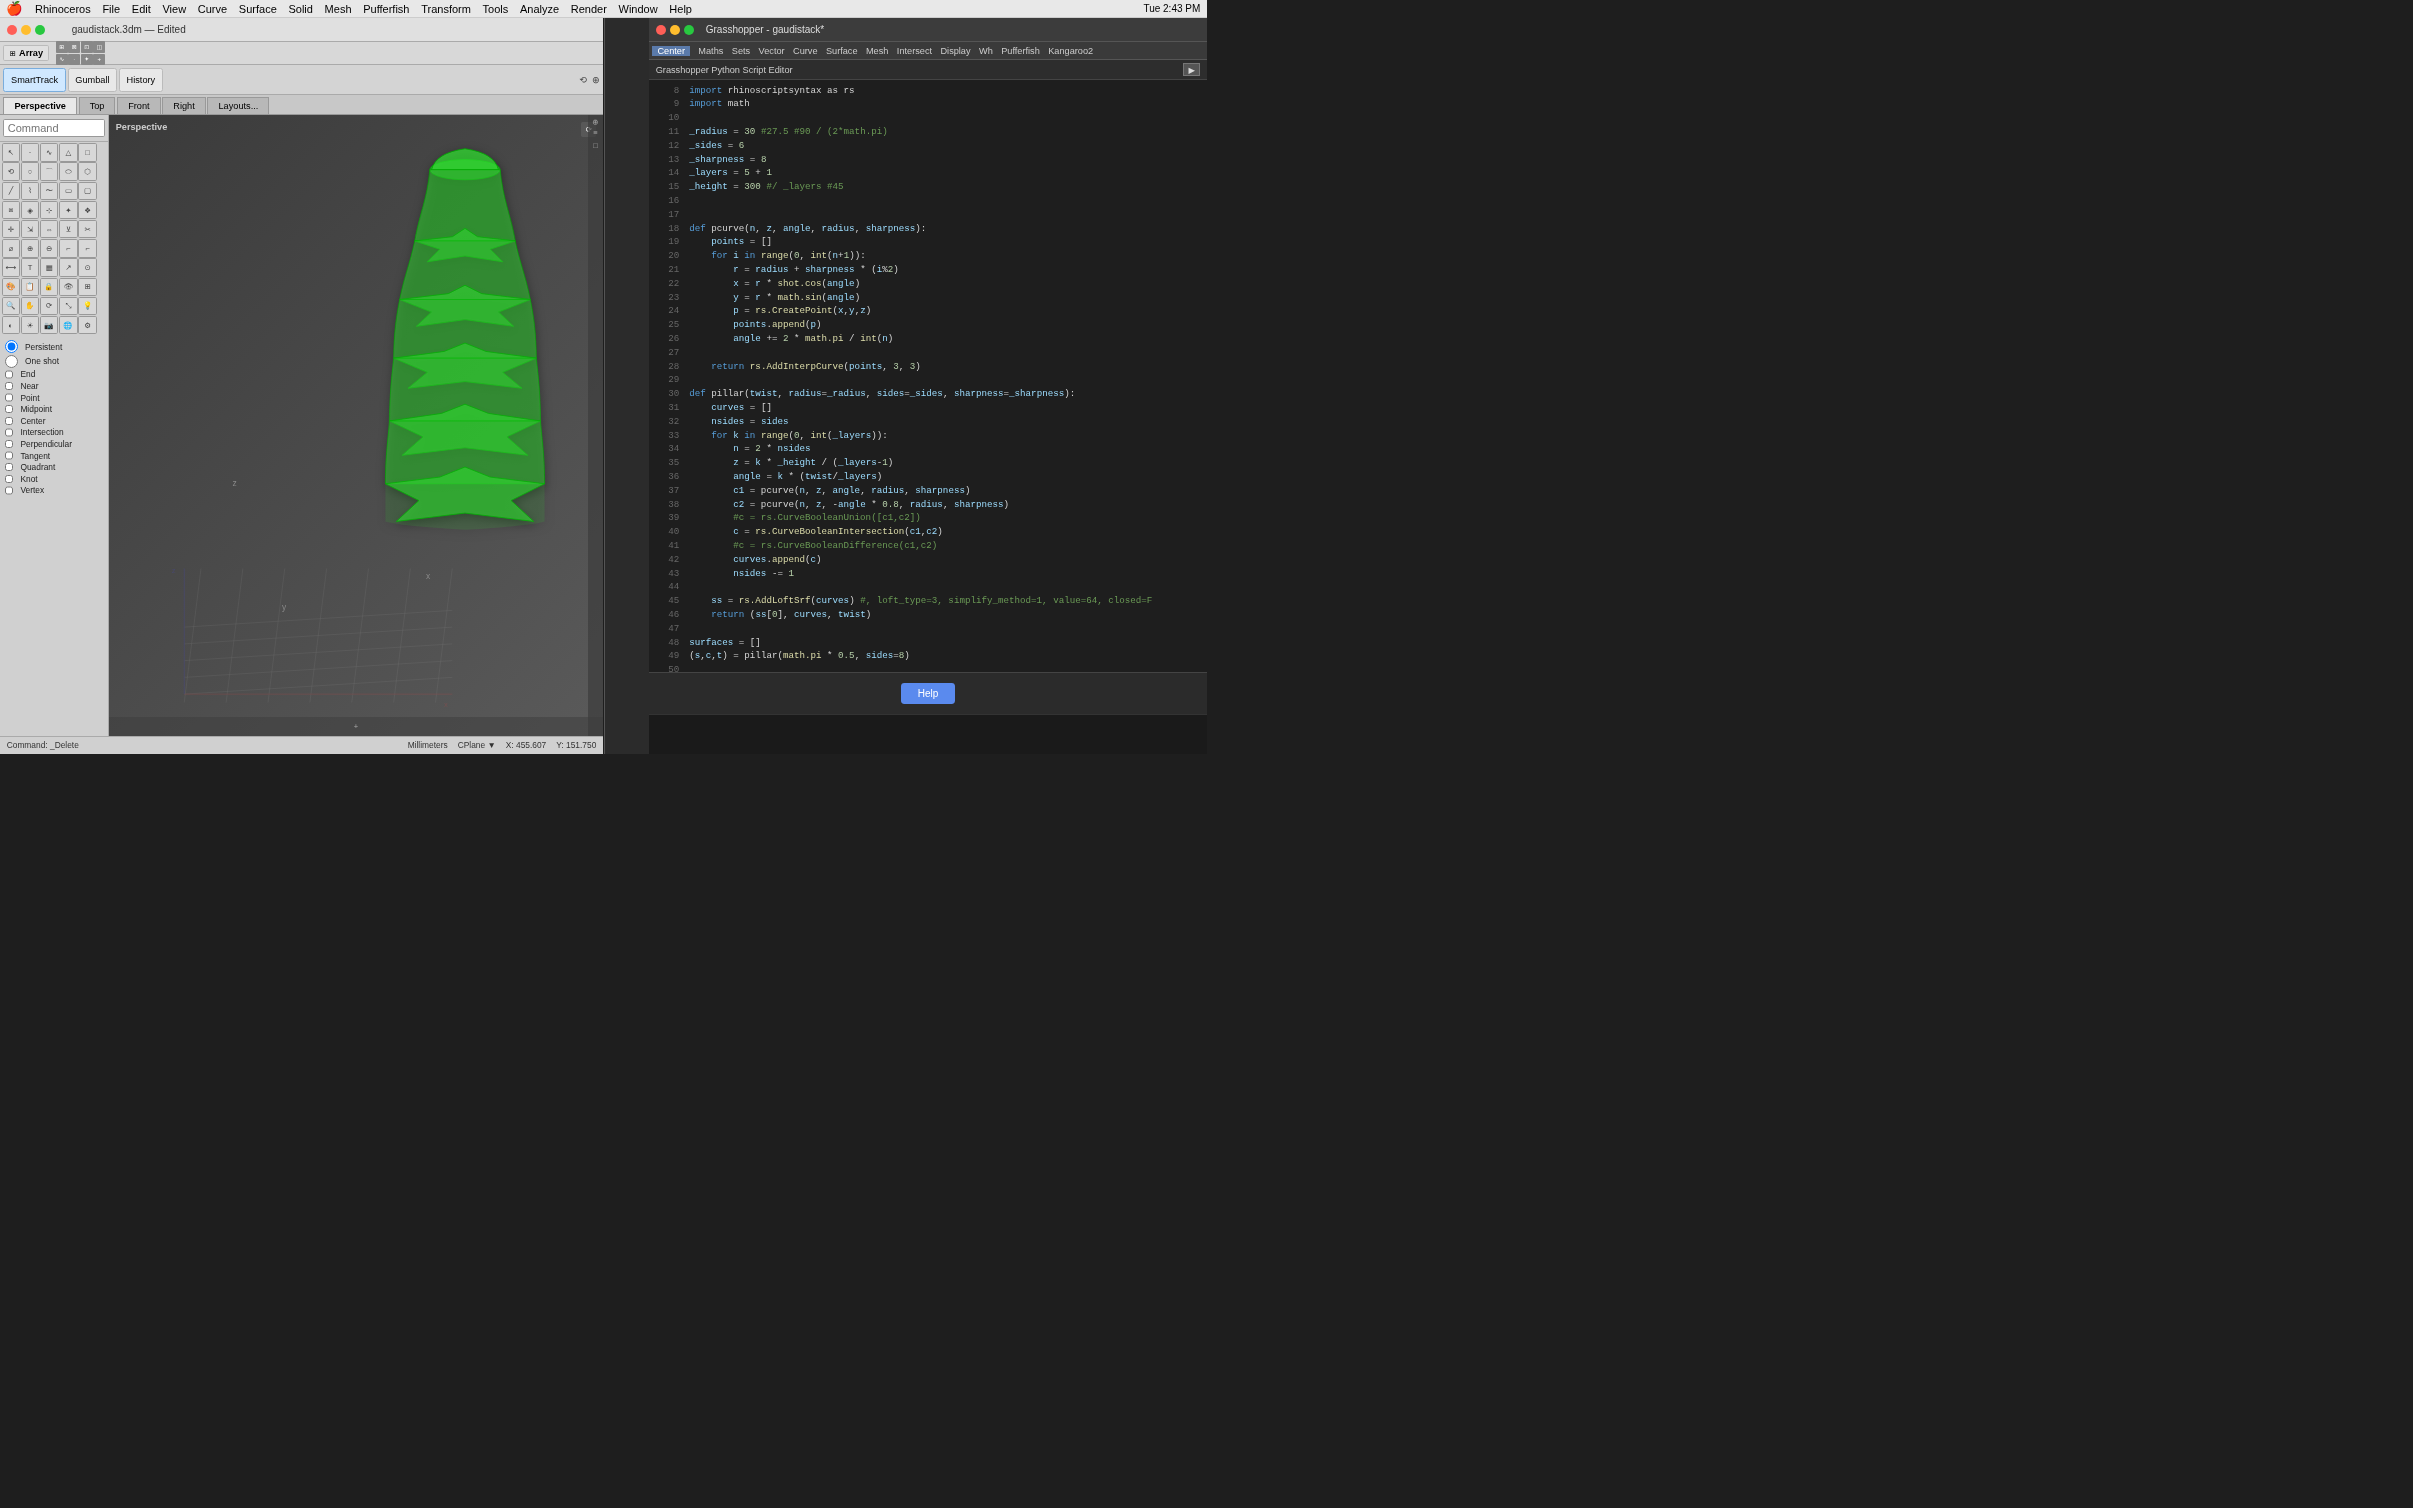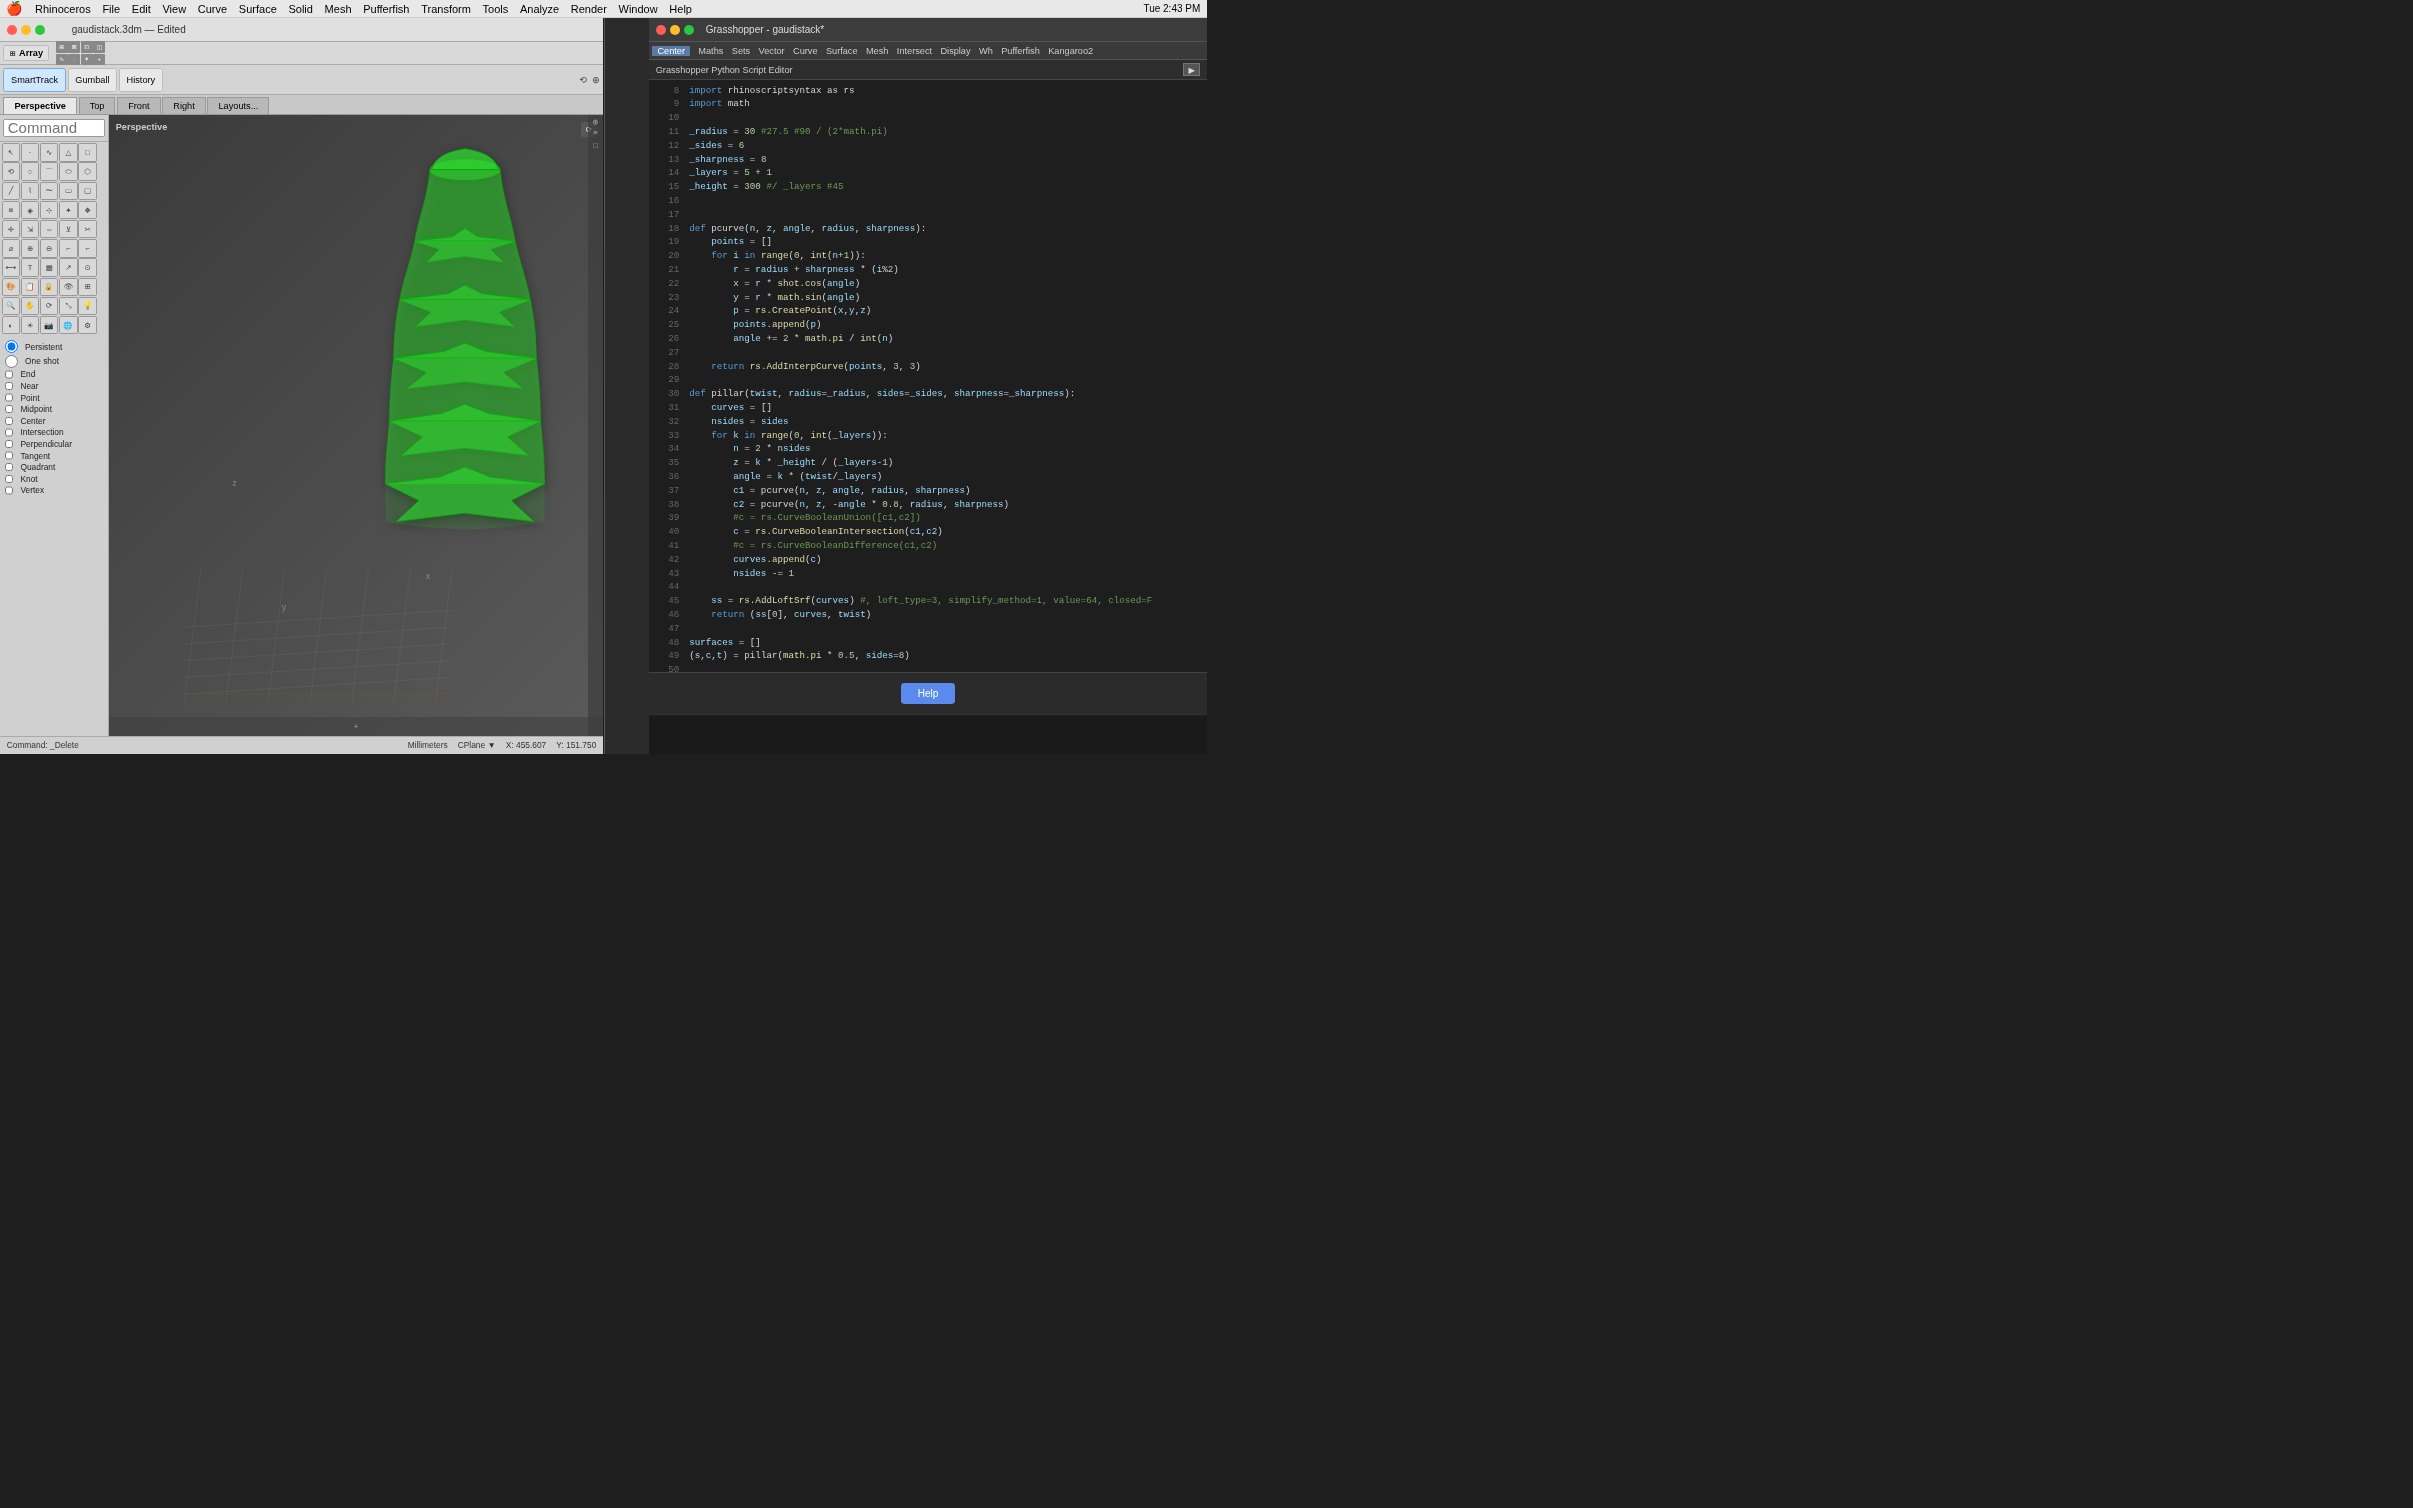--- a/index.html
+++ b/index.html
@@ -116,21 +116,21 @@
       padding: 3.4px;
       border-bottom: 0.8px solid #aaa;
     }
     .command-input {
       width: 100%;
       height: 18.4px;
       border: 0.8px solid #999;
       border-radius: 1.7px;
       background: white;
       padding: 0 3.4px;
-      font-size: 15px;
+      font-size: 11px;
     }
 
     
     .osnap-panel {
       padding: 3.4px 5px;
       font-size: 8.4px;
       flex: 1;
       overflow-y: auto;
     }
     .osnap-item {

